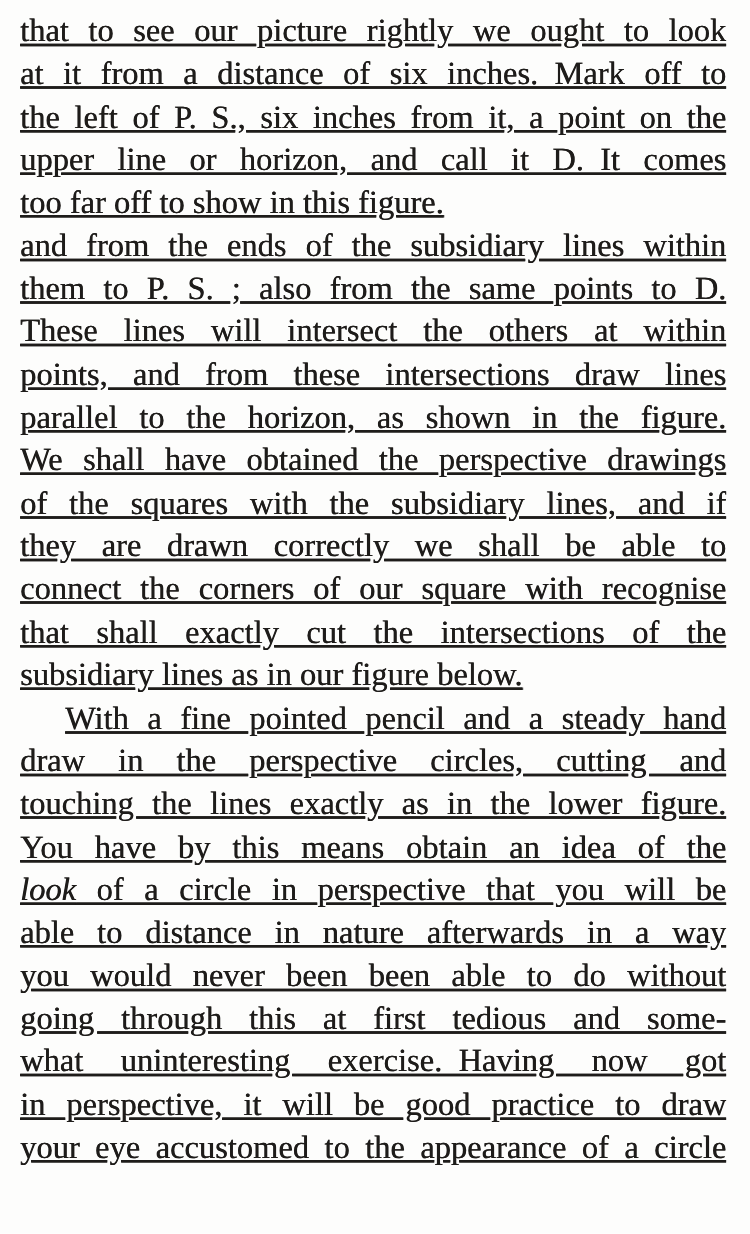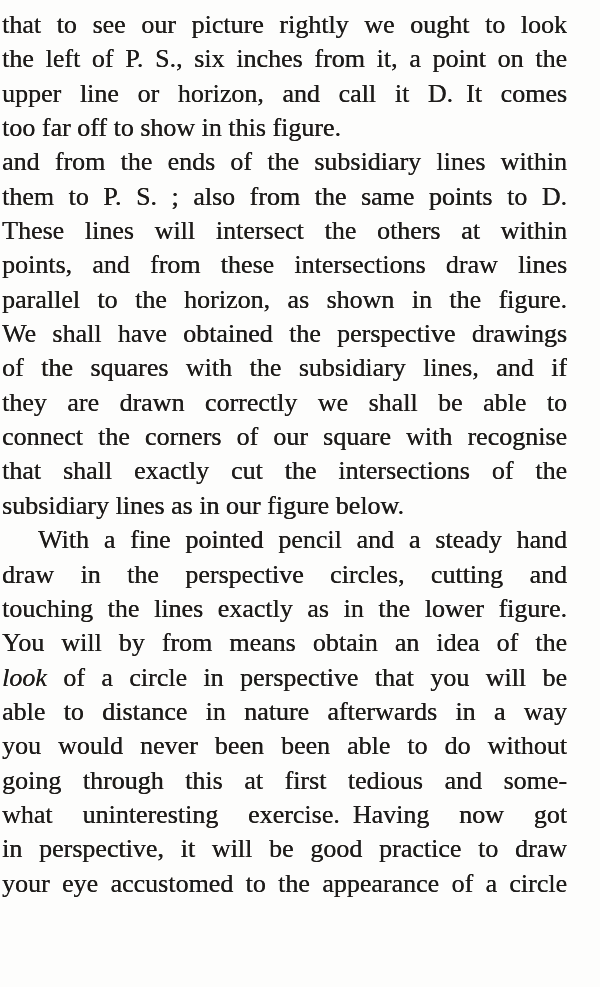--- a/index.html
+++ b/index.html
@@ -9,28 +9,29 @@
   }
   .page {
     position: relative;
     width: 600px;
     height: 987px;
     background: #fdfdfc;
     overflow: hidden;
   }
   .page-text {
     position: absolute;
-    left: 2px;
+    left: 16px;
     top: 8px;
     width: 565px;
     font-family: "Liberation Serif", "DejaVu Serif", serif;
     font-size: 26px;
     line-height: 34.35px;
     color: #1e1c1a;
     text-shadow: 0.3px 0 0 currentColor; 
+    text-decoration: underline;
   }
   .paragraph {
     margin: 0;
   }
   .line {
     height: 34.35px;
     overflow: hidden;
     text-align: justify;
     text-align-last: justify;
     text-justify: inter-word;
@@ -46,20 +47,21 @@
     font-style: italic;
   }
 </style>
 </head>
 <body>
 
 <div class="page" style="background: rgb(253, 253, 252);">
   <div class="page-text" style="color: rgb(30, 28, 26);">
       <div class="paragraph">
         <div class="line">that to see our picture rightly we ought to look</div>
+        <div class="line">at it from a distance of six inches. Mark off to</div>
         <div class="line">the left of P. S., six inches from it, a point on the</div>
         <div class="line">upper line or horizon, and call it D. It comes</div>
         <div class="line endpara">too far off to show in this figure.</div>
       </div>
       <div class="paragraph">
         <div class="line">and from the ends of the subsidiary lines within</div>
         <div class="line">them to P. S. ; also from the same points to D.</div>
         <div class="line">These lines will intersect the others at within</div>
         <div class="line">points, and from these intersections draw lines</div>
         <div class="line">parallel to the horizon, as shown in the figure.</div>
@@ -67,21 +69,21 @@
         <div class="line">of the squares with the subsidiary lines, and if</div>
         <div class="line">they are drawn correctly we shall be able to</div>
         <div class="line">connect the corners of our square with recognise</div>
         <div class="line">that shall exactly cut the intersections of the</div>
         <div class="line endpara">subsidiary lines as in our figure below.</div>
       </div>
       <div class="paragraph">
         <div class="line indent">With a fine pointed pencil and a steady hand</div>
         <div class="line">draw in the perspective circles, cutting and</div>
         <div class="line">touching the lines exactly as in the lower figure.</div>
-        <div class="line">You will by from means obtain an idea of the</div>
+        <div class="line">You have by this means obtain an idea of the</div>
         <div class="line"><i>look</i> of a circle in perspective that you will be</div>
         <div class="line">able to distance in nature afterwards in a way</div>
         <div class="line">you would never been been able to do without</div>
         <div class="line">going through this at first tedious and some-</div>
         <div class="line">what uninteresting exercise. Having now got</div>
         <div class="line">in perspective, it will be good practice to draw</div>
         <div class="line">your eye accustomed to the appearance of a circle</div>
       </div>
     </div>
 </div>

